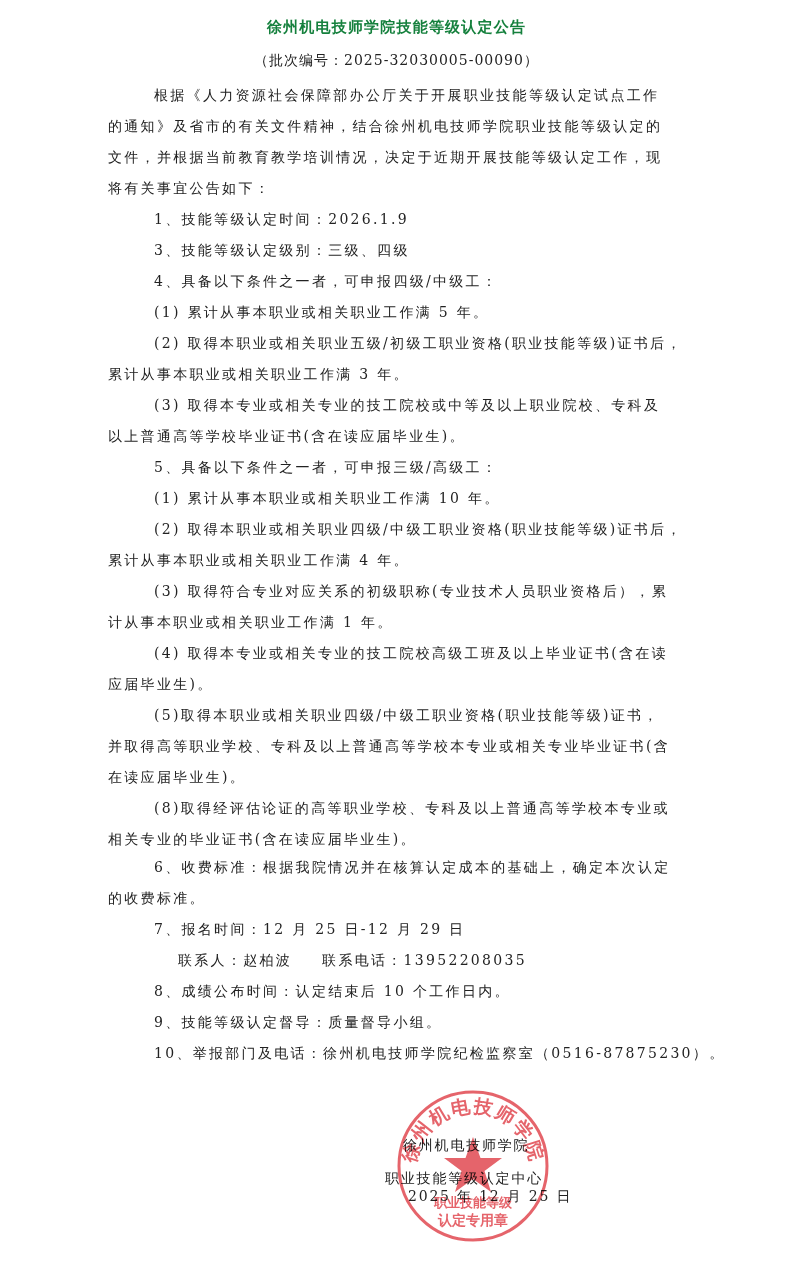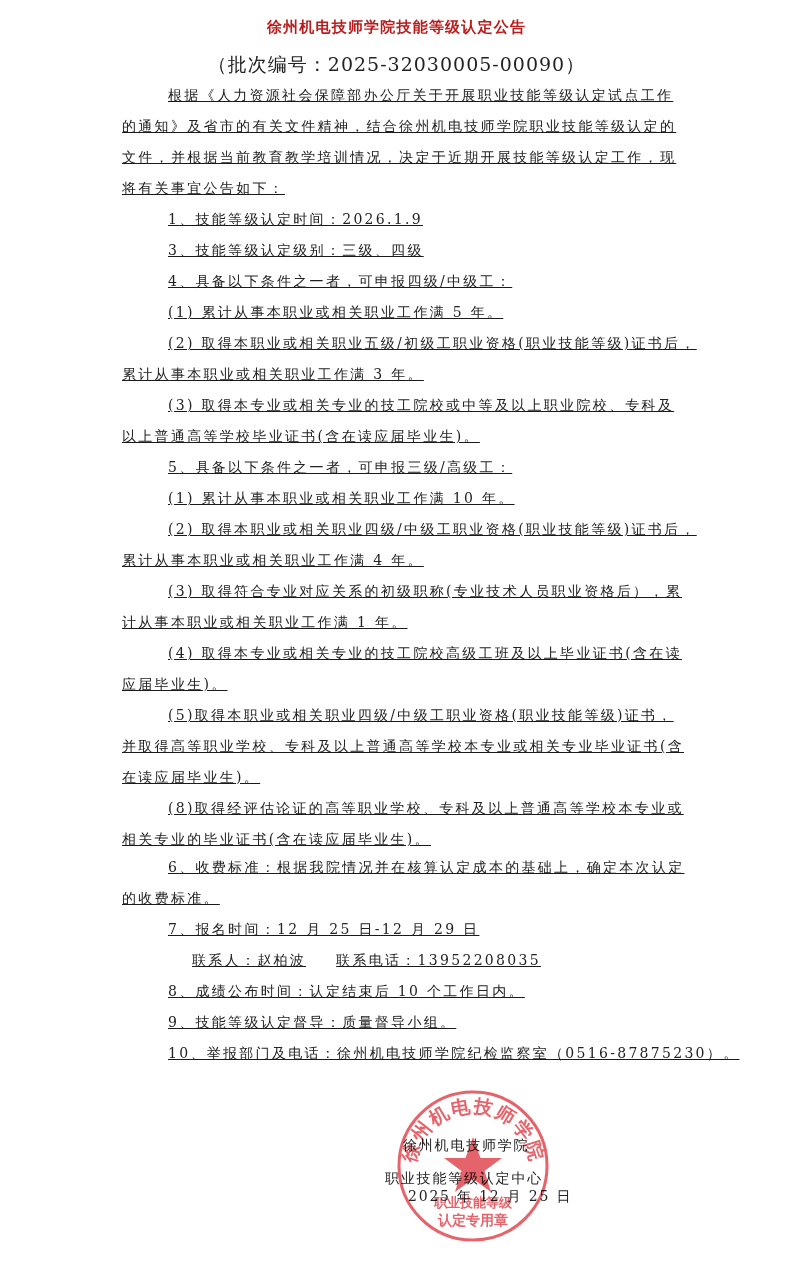--- a/index.html
+++ b/index.html
@@ -23,38 +23,37 @@
   }
   .title {
     position: absolute;
     top: 18px;
     left: 0;
     width: 793px;
     text-align: center;
     font-size: 15px;
     font-weight: bold;
     letter-spacing: 1.2px;
-    color: #b91c1c;
+    color: #15803d;
   }
   .subtitle {
     position: absolute;
     top: 52px;
     left: 0;
     width: 793px;
     text-align: center;
-    font-size: 19px;
+    font-size: 14px;
     letter-spacing: 1px;
     color: #222;
   }
   .body-text {
     position: absolute;
-    left: 122px;
+    left: 108px;
     top: 83px;
     width: 548px;
-    text-decoration: underline;
   }
   .line {
     height: 31px;
     line-height: 24px;
     font-size: 14px;
     letter-spacing: 2.3px;
     white-space: nowrap;
     color: #222;
   }
   .indent { padding-left: 46px; }

